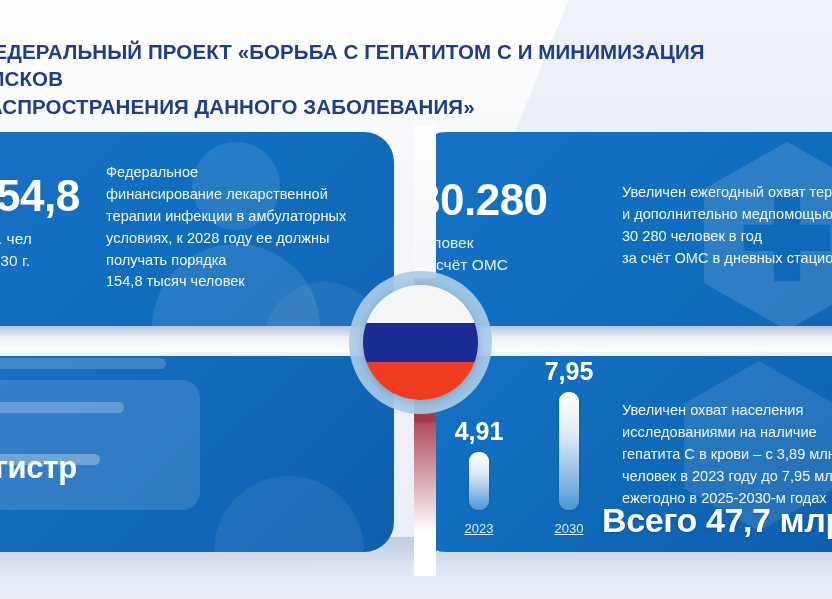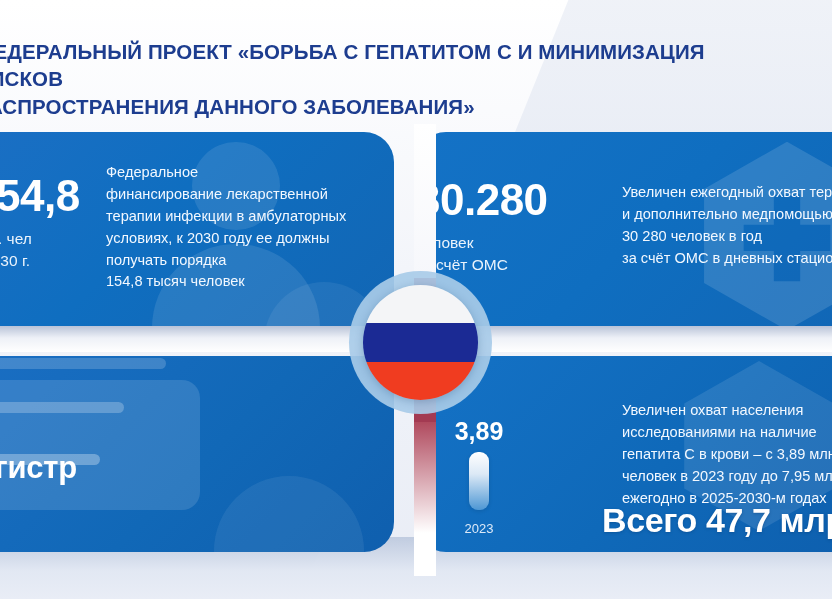--- a/index.html
+++ b/index.html
@@ -213,20 +213,21 @@
     border-radius: 9px;
     background: linear-gradient(180deg, #ffffff 0%, #dce9f6 38%, #4d97d4 100%);
     box-shadow: 0 1px 4px rgba(0,0,0,.12);
   }
   .bar-label {
     position: absolute;
     left: 0; right: 0;
     bottom: -26px;
     font-size: 13px;
     color: #dce9f8;
+    text-decoration: underline;
   }
   .bg-2023 { left: 2px; }
   .bg-2030 { left: 92px; }
 
   
   .total {
     position: absolute;
     left: 602px;
     top: 501px;
     font-size: 34px;
@@ -355,21 +356,21 @@
     </div>
 
     <div class="stat tl-stat">
       <div class="stat-value">154,8</div>
       <div class="stat-sub">тыс. чел
 к 2030 г.</div>
     </div>
     <div class="body-text tl-text">Федеральное
 финансирование лекарственной
 терапии инфекции в амбулаторных
-условиях, к 2030 году ее должны
+условиях, к 2028 году ее должны
 получать порядка
 154,8 тысяч человек</div>
 
     <div class="stat tr-stat">
       <div class="stat-value">30.280</div>
       <div class="stat-sub">человек
 за счёт ОМС</div>
     </div>
     <div class="body-text tr-text">Увеличен ежегодный охват терапией
 и дополнительно медпомощью
@@ -380,23 +381,28 @@
 
     <div class="body-text br-text">Увеличен охват населения
 исследованиями на наличие
 гепатита С в крови – с 3,89 млн
 человек в 2023 году до 7,95 млн
 ежегодно в 2025-2030-м годах</div>
   </div>
 
   <div class="chart">
     <div class="bar-group bg-2023">
-      <div class="bar-val">3,89</div>
+      <div class="bar-val">4,91</div>
       <div class="bar" style="height:58px"></div>
       <div class="bar-label">2023</div>
+    </div>
+    <div class="bar-group bg-2030">
+      <div class="bar-val">7,95</div>
+      <div class="bar" style="height:118px"></div>
+      <div class="bar-label">2030</div>
     </div>
   </div>
 
   <div class="total">Всего 47,7 млрд руб.</div>
 
   <div class="cross-h">
     <div class="hseg h-left"></div>
     <div class="hseg h-mid"></div>
     <div class="hseg h-right"></div>
   </div>

